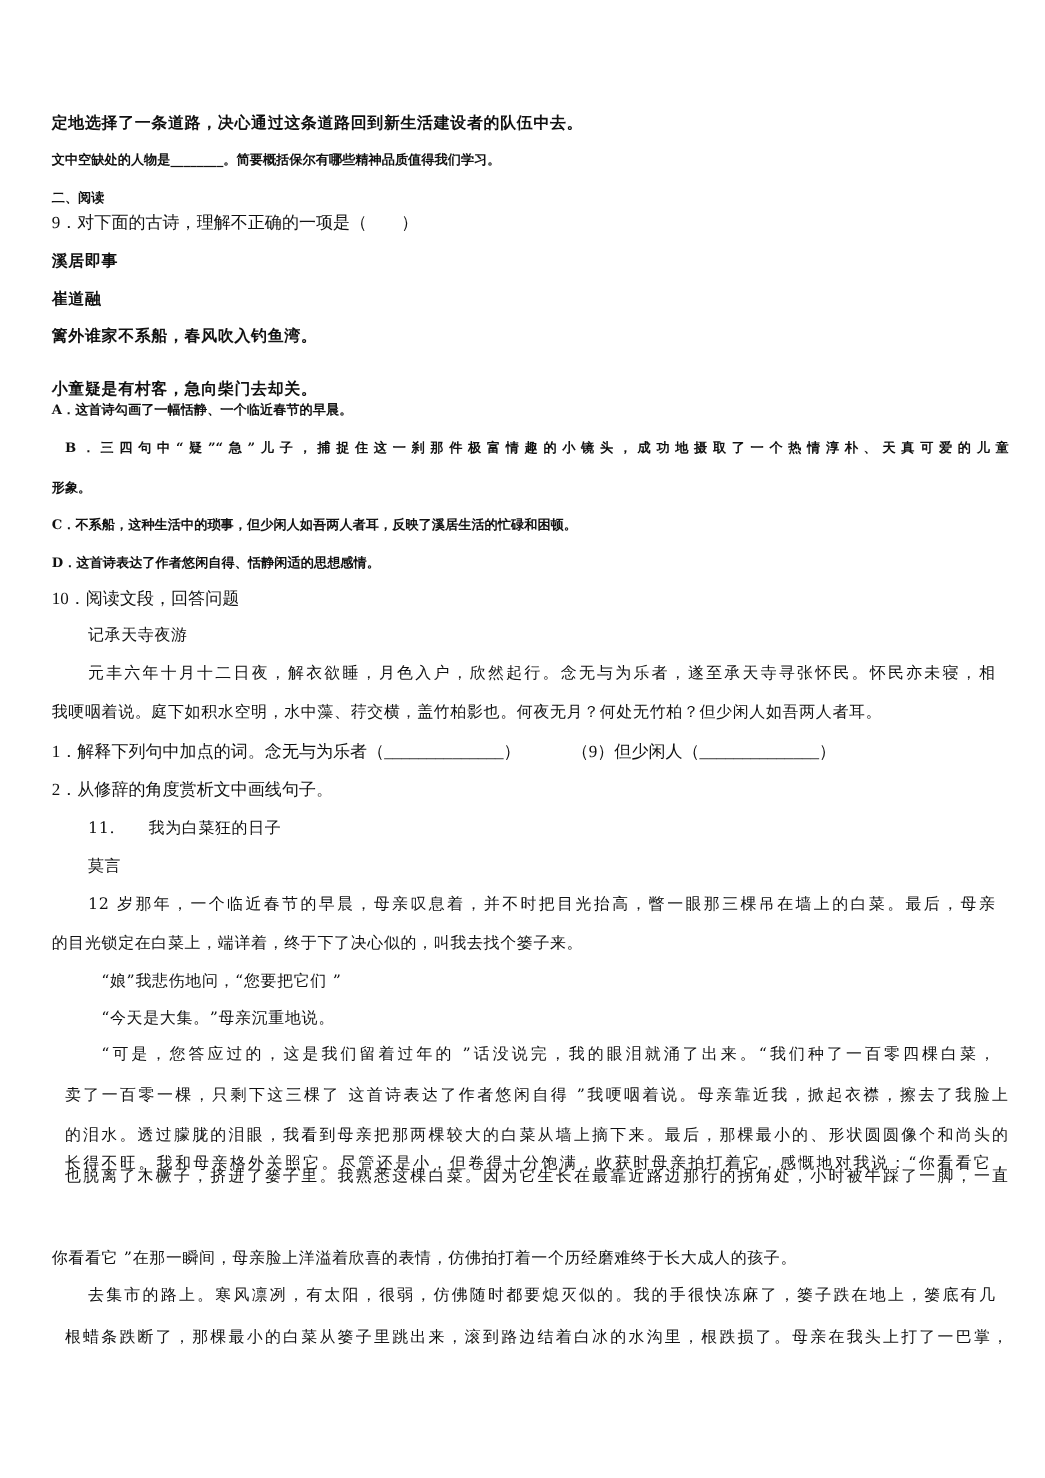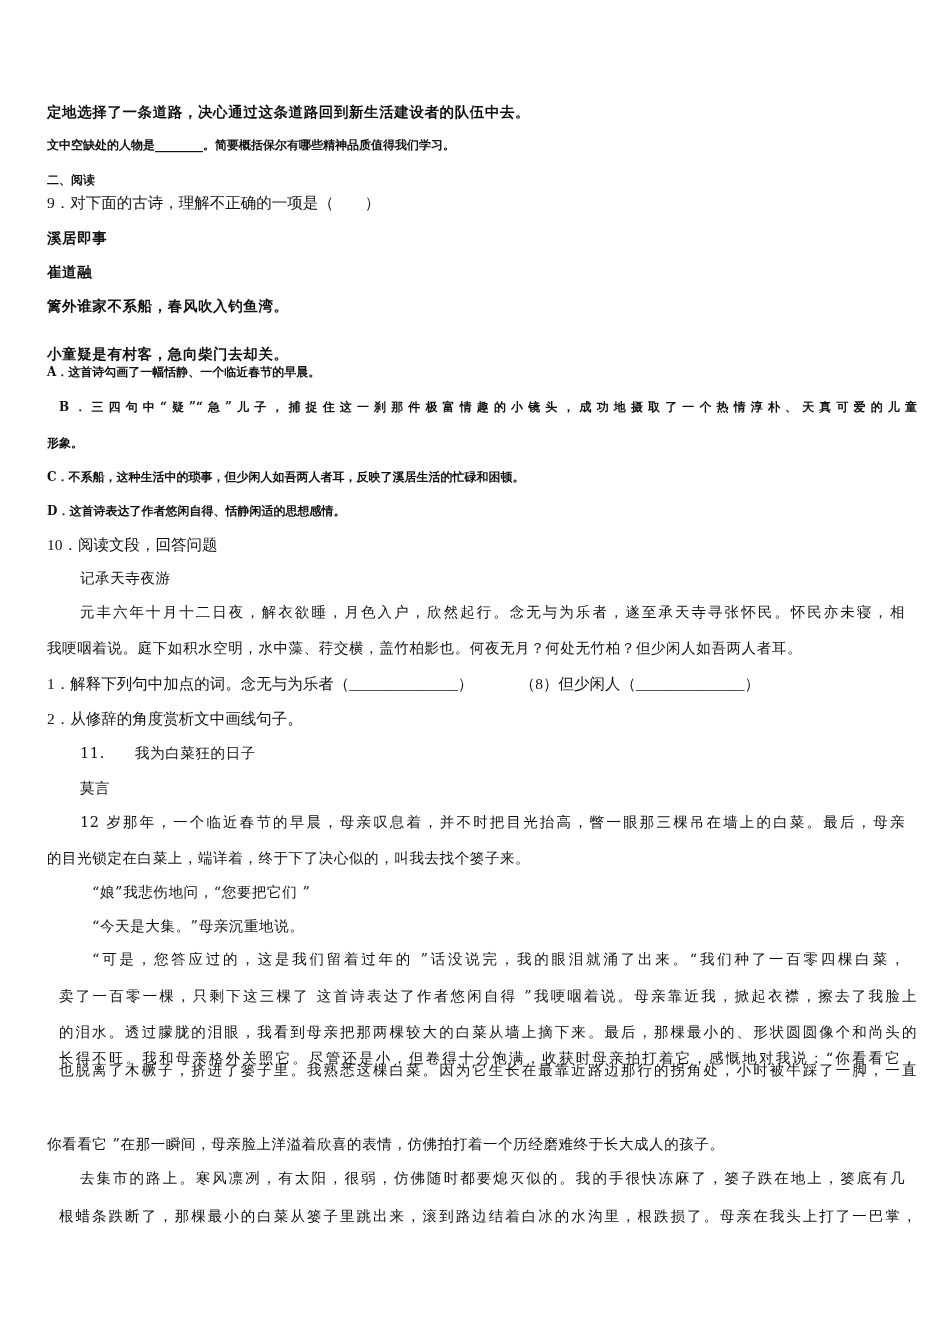--- a/index.html
+++ b/index.html
@@ -30,21 +30,21 @@
   <div class="line bold" style="top:362px">A．这首诗勾画了一幅恬静、一个临近春节的早晨。</div>
   <div class="line bold justify" style="top:397px">B．三四句中“疑”“急”儿子，捕捉住这一刹那件极富情趣的小镜头，成功地摄取了一个热情淳朴、天真可爱的儿童</div>
   <div class="line bold" style="top:433px">形象。</div>
   <div class="line bold" style="top:467px">C．不系船，这种生活中的琐事，但少闲人如吾两人者耳，反映了溪居生活的忙碌和困顿。</div>
   <div class="line bold" style="top:501px">D．这首诗表达了作者悠闲自得、恬静闲适的思想感情。</div>
 
   <div class="line song" style="top:535px">10．阅读文段，回答问题</div>
   <div class="line kai ind1" style="top:568px">记承天寺夜游</div>
   <div class="line kai ind1" style="top:602px; width:825px; text-align:justify; text-align-last:justify">元丰六年十月十二日夜，解衣欲睡，月色入户，欣然起行。念无与为乐者，遂至承天寺寻张怀民。怀民亦未寝，相</div>
   <div class="line kai" style="top:638px"><span>我哽咽着说。</span><span class="u">庭下如积水空明，水中藻、荇交横，盖竹柏影也。</span><span>何夜无月？何处无竹柏？但少闲人如吾两人者耳。</span></div>
-  <div class="line song" style="top:674px">1．解释下列句中加点的词。念无与为乐者（______________）　　　（8）但少闲人（______________）</div>
+  <div class="line song" style="top:674px">1．解释下列句中加点的词。念无与为乐者（______________）　　　（9）但少闲人（______________）</div>
   <div class="line song" style="top:709px">2．从修辞的角度赏析文中画线句子。</div>
 
   <div class="line kai ind1" style="top:743px">11.　　我为白菜狂的日子</div>
   <div class="line kai ind1" style="top:778px">莫言</div>
 
   <div class="line kai ind1" style="top:812px; width:825px; text-align:justify; text-align-last:justify">12 岁那年，一个临近春节的早晨，母亲叹息着，并不时把目光抬高，瞥一眼那三棵吊在墙上的白菜。最后，母亲</div>
   <div class="line kai" style="top:848px">的目光锁定在白菜上，端详着，终于下了决心似的，叫我去找个篓子来。</div>
   <div class="line kai ind2" style="top:882px">“娘”我悲伤地问，“您要把它们 ”</div>
   <div class="line kai ind2" style="top:916px">“今天是大集。”母亲沉重地说。</div>
   <div class="line kai ind2" style="top:949px; width:813px; text-align:justify; text-align-last:justify">“可是，您答应过的，这是我们留着过年的 ”话没说完，我的眼泪就涌了出来。“我们种了一百零四棵白菜，</div>

